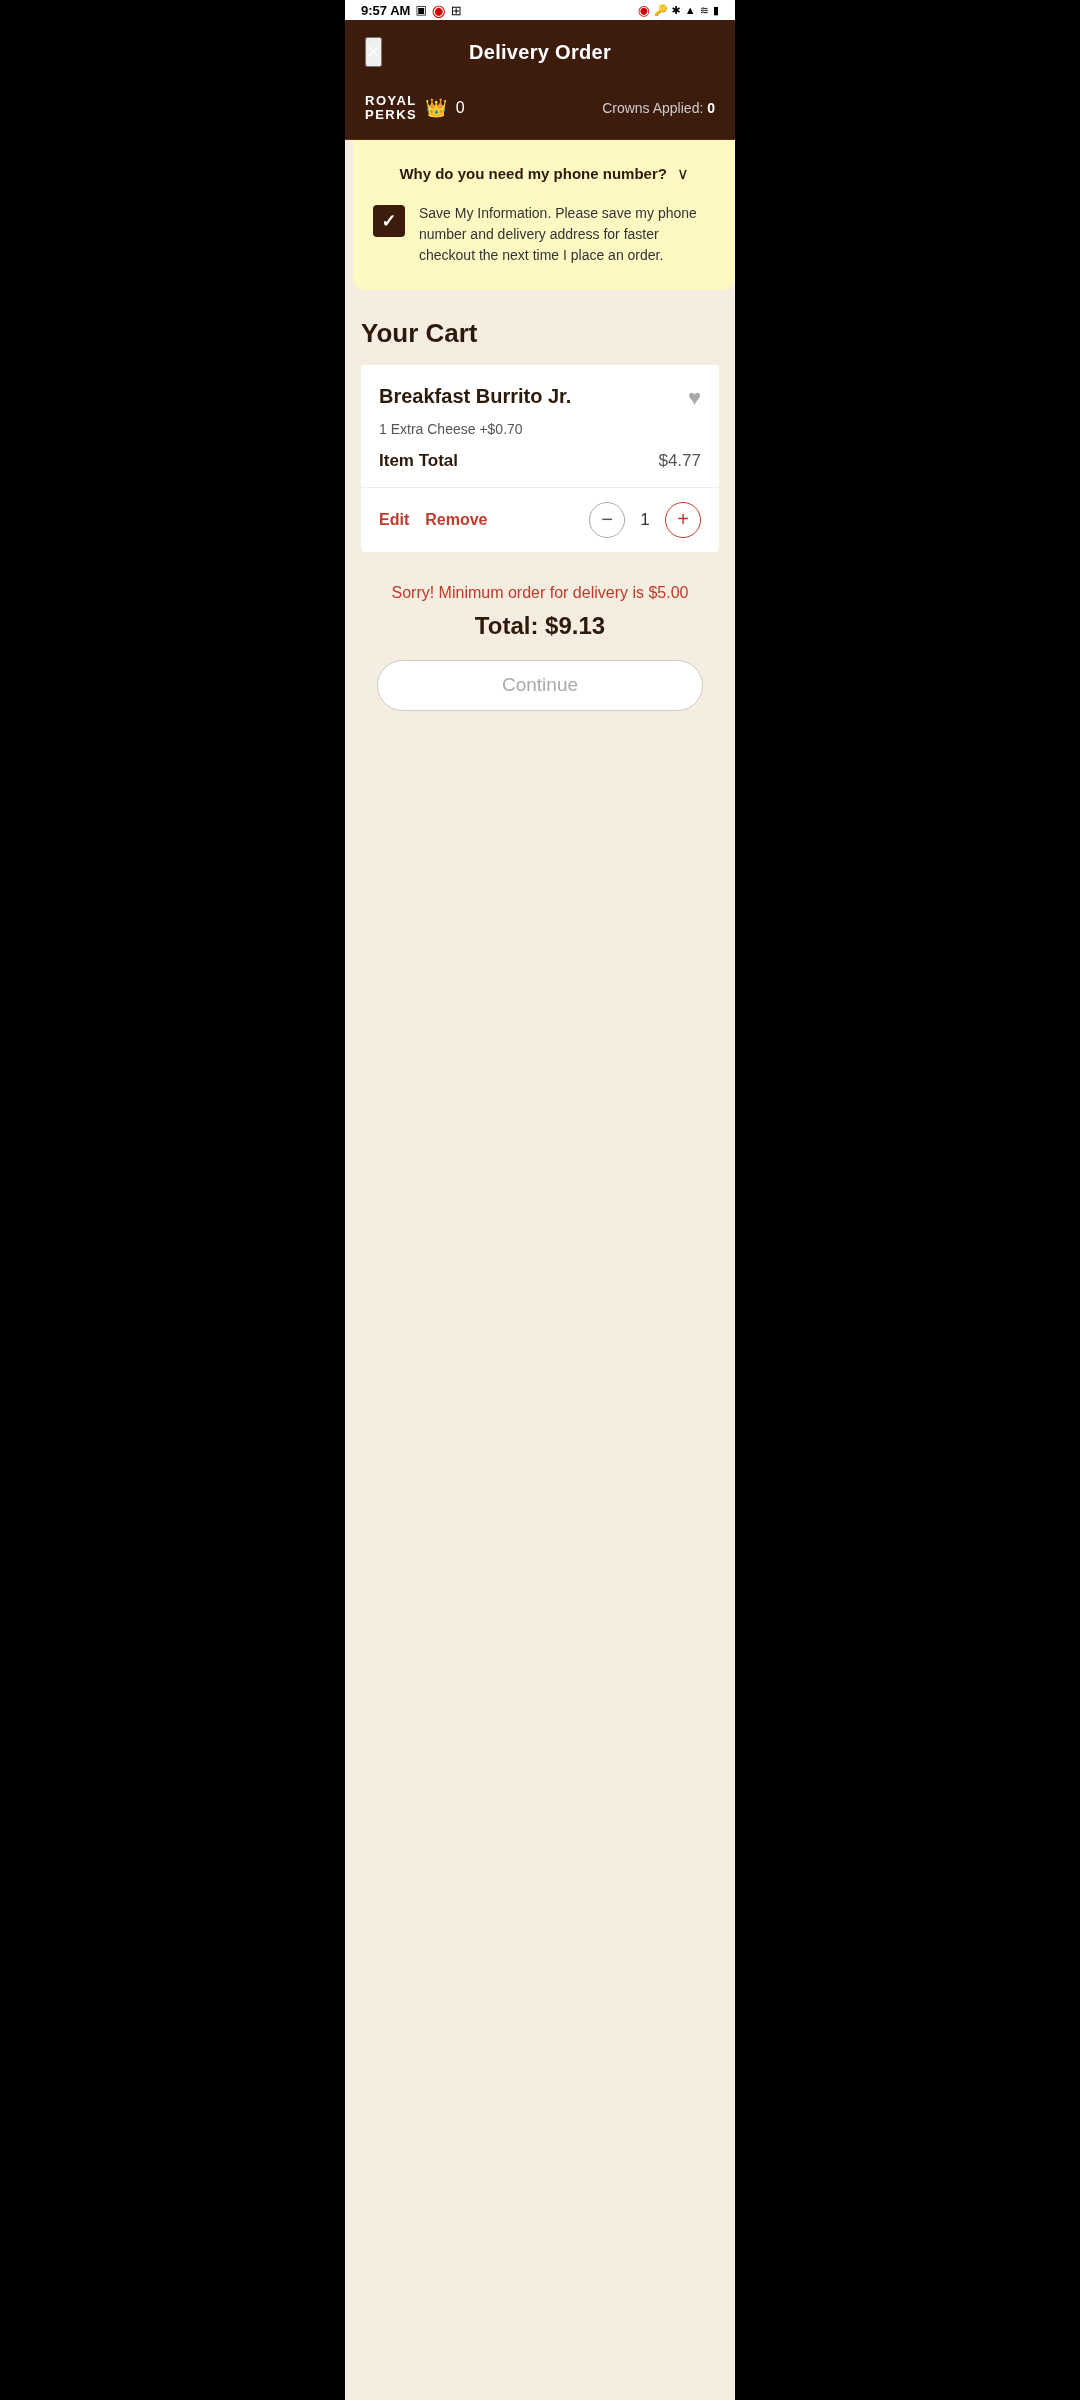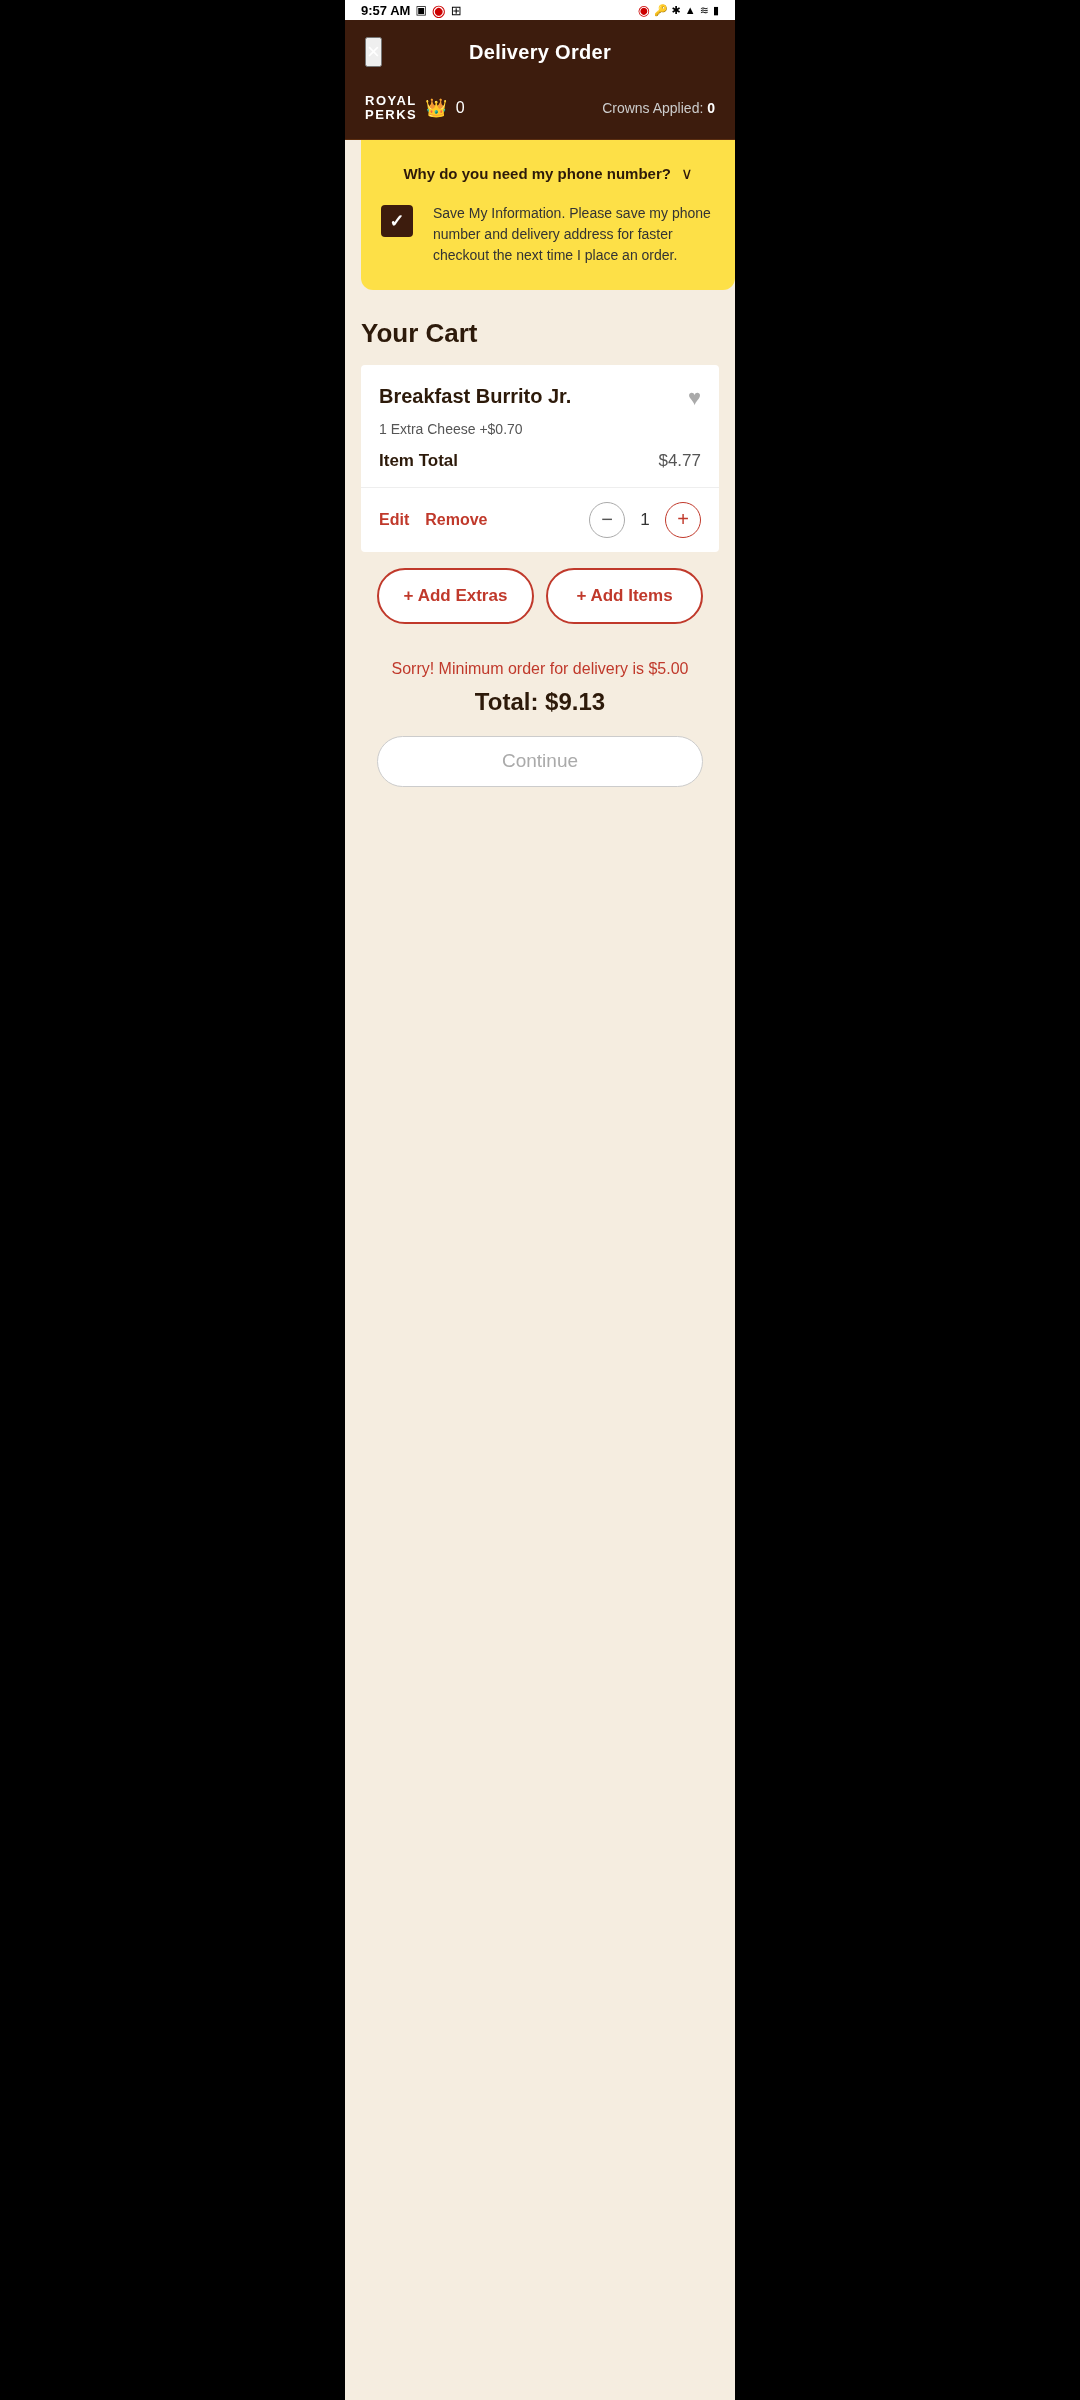--- a/index.html
+++ b/index.html
@@ -109,22 +109,22 @@
 
     
     .main-content {
       background: #f5ede0;
       min-height: calc(100vh - 100px);
       padding-bottom: 20px;
     }
 
     
     .phone-info-card {
-      background: #fde047;
-      margin: 0 0 20px 16px;
+      background: #fef9c3;
+      margin: 0 0 20px 8px;
       padding: 24px 20px;
       border-radius: 0 0 12px 12px;
     }
     .phone-question {
       display: flex;
       align-items: center;
       justify-content: center;
       gap: 10px;
       margin-bottom: 20px;
     }
@@ -133,21 +133,21 @@
       font-weight: 700;
       color: #2d1a0a;
     }
     .chevron-down {
       font-size: 16px;
       color: #2d1a0a;
     }
     .save-info-row {
       display: flex;
       align-items: flex-start;
-      gap: 20px;
+      gap: 14px;
     }
     .checkbox-checked {
       width: 32px;
       height: 32px;
       background: #3d1c0d;
       border-radius: 4px;
       display: flex;
       align-items: center;
       justify-content: center;
       flex-shrink: 0;
@@ -406,24 +406,20 @@
           <button class="cart-action-btn">Remove</button>
         </div>
         <div class="quantity-controls cursor-indicator">
           <button class="qty-btn">−</button>
           <span class="qty-number">1</span>
           <button class="qty-btn plus">+</button>
         </div>
       </div>
     </div>
 
-    <div class="add-buttons-row">
-      <button class="add-btn">+ Add Extras</button>
-      <button class="add-btn">+ Add Items</button>
-    </div>
 
     <div class="bottom-section">
       <div class="minimum-order-msg">Sorry! Minimum order for delivery is $5.00</div>
       <div class="total-row">Total: $9.13</div>
       <button class="continue-btn">Continue</button>
     </div>
   </div>
 
 </div>
 

